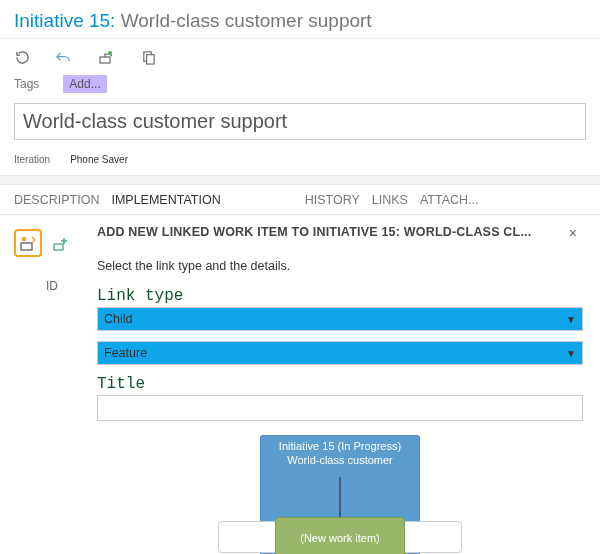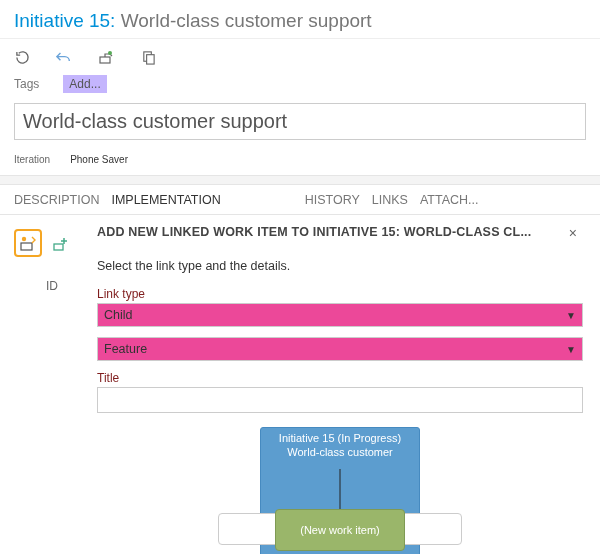--- a/index.html
+++ b/index.html
@@ -23,22 +23,22 @@
   .impl-btn1 { width:28px; height:28px; border:2px solid #f5a623; border-radius:4px; display:flex; align-items:center; justify-content:center; color:#555;}
   .impl-btn2 { width:18px; height:18px; display:flex; align-items:center; justify-content:center; color:#4a8; }
   .id-label { position:absolute; left:46px; top:64px; font-size:12px; color:#666;}
   
   .dialog { position:absolute; left:88px; top:222px; width:504px; background:#fff; border:1px solid #fff; box-shadow:0 0 0 rgba(0,0,0,0); }
   .dlg-header { display:flex; align-items:flex-start; justify-content:space-between; padding: 2px 10px 8px 8px; }
   .dlg-title { font-size:12.5px; font-weight:600; color:#444; letter-spacing:0.2px;}
   .dlg-close { font-size:14px; color:#666; cursor:pointer; padding:0 4px;}
   .dlg-body { padding: 4px 8px 0 8px; }
   .dlg-instr { font-size:12.5px; color:#333; margin:6px 0 14px;}
-  .fld-label { font-size:12px; color:#7f1d1d; margin-bottom:2px;}
-  .select { width:100%; border:1px solid #ccc; height:24px; padding:8px 6px; font-size:12.5px; color:#333; display:flex; align-items:center; justify-content:space-between; margin-bottom:10px; background:#ec4899;}
+  .fld-label { font-size:16px; color:#14532d; margin-bottom:2px;font-family:Liberation Mono, monospace;}
+  .select { width:100%; border:1px solid #ccc; height:24px; padding:8px 6px; font-size:12.5px; color:#333; display:flex; align-items:center; justify-content:space-between; margin-bottom:10px; background:#0ea5e9;}
   .caret { font-size:10px; color:#333;}
   .text-input { width:100%; border:1px solid #ccc; height:26px; padding:2px 6px; font-size:12.5px; color:#333; margin-bottom:14px; background:#fff;}
   .diagram { position:relative; height:130px; display:flex; justify-content:center; }
   .node-parent { width:160px; background:#5c9dcf; color:#fff; border:1px solid #468ac0; border-radius:3px; font-size:11px; text-align:center; padding:4px 6px 6px; line-height:1.25;}
   .siblings { position:absolute; bottom:12px; left:50%; transform:translateX(-50%); display:flex; gap:4px;}
   .node-ghost { width:120px; height:32px; background:#fff; border:1px solid #ccc; border-radius:4px;}
   .node-new { position:absolute; bottom:6px; left:50%; transform:translateX(-50%); width:130px; height:42px; background:#9ab66a; border:1px solid #7f9a54; border-radius:4px; color:#fff; font-size:11px; display:flex; align-items:center; justify-content:center;}
   .arrow-line { position:absolute; left:50%; top:42px; width:0; height:46px; border-left:1.5px solid #222; transform:translateX(-50%);}
   .arrow-head { position:absolute; left:50%; top:86px; transform:translateX(-50%); width:0; height:0; border-left:5px solid transparent; border-right:5px solid transparent; border-top:8px solid #222;}
 </style>

